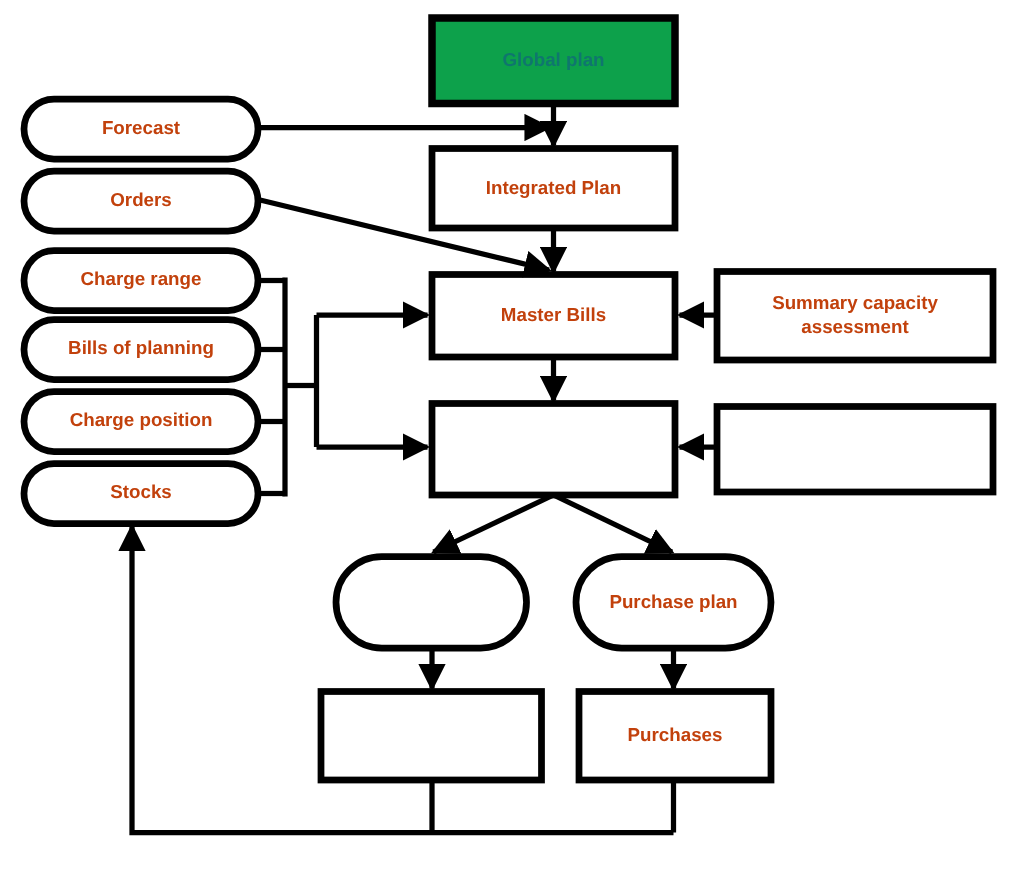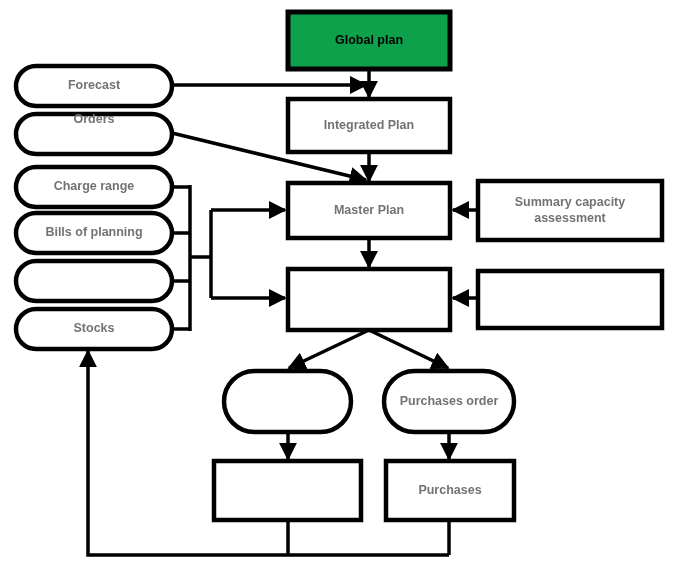--- a/index.html
+++ b/index.html
@@ -26,26 +26,26 @@
   }
   .node-label {
     position: absolute;
     display: flex;
     align-items: center;
     justify-content: center;
     text-align: center;
     font-weight: bold;
     font-size: 12.5px;
     line-height: 1.25;
-    color: #737373;
+    color: #c2410c;
     pointer-events: none;
     white-space: pre-line;
   }
   .node-label.on-green {
-    color: #000000;
+    color: #0f766e;
   }
 </style>
 </head>
 <body>
 
 <div id="diagram-root">
 
   <svg id="flow-svg" viewBox="0 0 674 582">
     <defs>
       <marker id="arrowhead" viewBox="0 0 10 10" refX="9" refY="5" markerWidth="5.2" markerHeight="5.2" orient="auto-start-reverse" markerUnits="strokeWidth">
@@ -126,37 +126,38 @@
 
     <path d="M 449 520 L 449 555" fill="none" stroke="#000000" stroke-width="3.5"></path>
 
     <path d="M 449 555 L 88 555 L 88 351" fill="none" stroke="#000000" stroke-width="3.5" marker-end="url(#arrowhead)"></path>
   </svg>
 
   <div class="node-label on-green" style="left:288px; top:12px; width:162px; height:57px;">Global plan</div>
 
   <div class="node-label" style="left:16px; top:66px; width:156px; height:40px;">Forecast</div>
 
-  <div class="node-label" style="left:16px; top:100px; width:156px; height:40px;">Orders</div>
+  <div class="node-label" style="left:16px; top:114px; width:156px; height:40px;">Orders</div>
 
   <div class="node-label" style="left:288px; top:99px; width:162px; height:53px;">Integrated Plan</div>
 
   <div class="node-label" style="left:16px; top:167px; width:156px; height:40px;">Charge range</div>
 
   <div class="node-label" style="left:16px; top:213px; width:156px; height:40px;">Bills of planning</div>
 
+  <div class="node-label" style="left:16px; top:261px; width:156px; height:40px;">Charge position</div>
 
   <div class="node-label" style="left:16px; top:309px; width:156px; height:40px;">Stocks</div>
 
-  <div class="node-label" style="left:288px; top:183px; width:162px; height:55px;">Master Plan</div>
+  <div class="node-label" style="left:288px; top:183px; width:162px; height:55px;">Master Bills</div>
 
   <div class="node-label" style="left:478px; top:181px; width:184px; height:59px;">Summary capacity
 assessment</div>
 
 
 
 
-  <div class="node-label" style="left:384px; top:371px; width:130px; height:61px;">Purchases order</div>
+  <div class="node-label" style="left:384px; top:371px; width:130px; height:61px;">Purchase plan</div>
 
 
   <div class="node-label" style="left:386px; top:461px; width:128px; height:59px;">Purchases</div>
 
 </div>
 
 </body></html>

